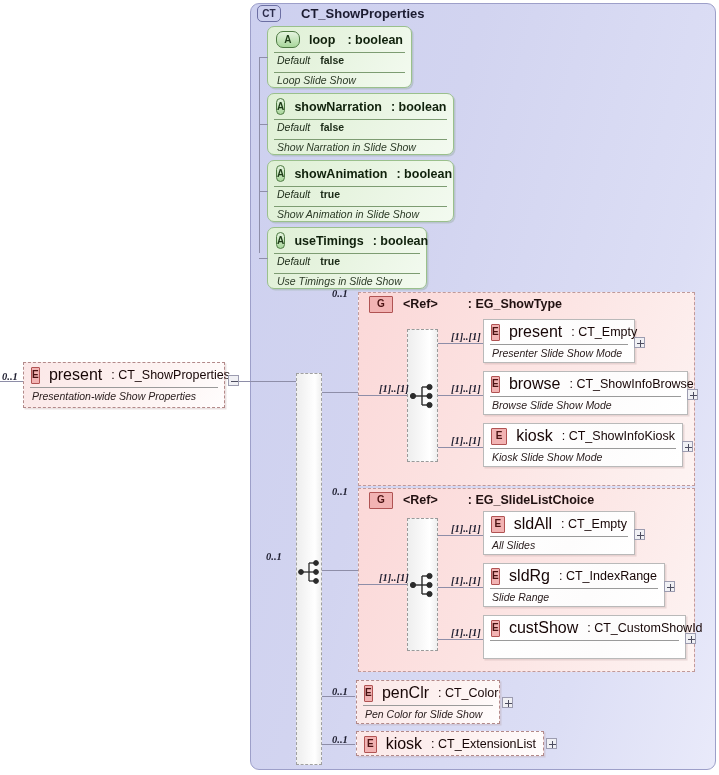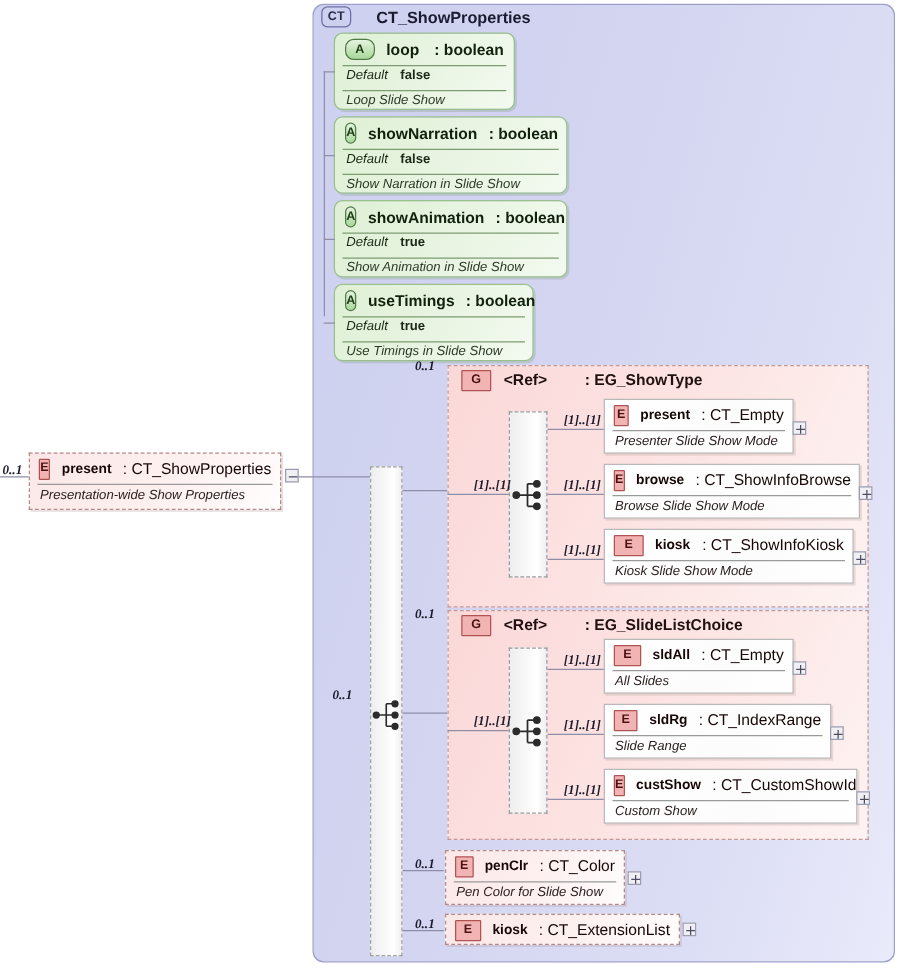--- a/index.html
+++ b/index.html
@@ -45,21 +45,21 @@
 
   
   .el-box{
     background:linear-gradient(120deg,#fae3e3 0%,#fdf0ef 50%,#fffdfd 100%);
     border:1px solid #cf9b9b;
     box-shadow:1.5px 1.5px 0 rgba(170,140,140,.25);
   }
   .el-box.dashed{border:1px dashed #b38a8a;background:linear-gradient(120deg,#fbe7e7 0%,#fdf2f1 60%,#fffdfd 100%);}
   .el-box.solid{border:1px solid #b9b9b9;background:linear-gradient(120deg,#ffffff 0%,#fdfcfc 60%,#ffffff 100%);}
   .el-head{display:flex;align-items:center;gap:9px;padding:0 7px;height:24px;}
-  .el-name{font-size:11px;font-weight:bold;color:#170606;white-space:nowrap;}
+  .el-name{font-size:16px;font-weight:normal;color:#170606;white-space:nowrap;}
   .el-type{font-size:12.5px;font-weight:normal;color:#170606;white-space:nowrap;}
   .el-line{height:1px;background:#9a9a9a;margin:0 6px;}
   .el-doc{font-size:10.5px;font-style:italic;color:#2c2020;padding:2px 8px;white-space:nowrap;}
 
   
   .grp-box{
     background:linear-gradient(115deg,#fbd8d8 0%,#fce3e2 45%,#fdf3f2 100%);
     border:1px dashed #c09a9a;
   }
   .grp-head{display:flex;align-items:center;gap:10px;padding:0 10px;height:22px;}
@@ -329,21 +329,20 @@
   <div class="occ" style="left:451px;top:575px;">[1]..[1]</div>
   <div class="plusbox" style="left:664px;top:581px;"></div>
 
   <div class="abs el-box solid" style="left:483px;top:615px;width:203px;height:44px;">
     <div class="el-head">
       <span class="badge badge-e">E</span>
       <span class="el-name">custShow</span>
       <span class="el-type">: CT_CustomShowId</span>
     </div>
     <div class="el-line"></div>
-    <div class="el-doc">Custom Show</div>
   </div>
   <div class="abs hline" style="left:438px;top:639px;width:45px;"></div>
   <div class="occ" style="left:451px;top:627px;">[1]..[1]</div>
   <div class="plusbox" style="left:685px;top:633px;"></div>
 
   <div class="abs el-box dashed" style="left:356px;top:680px;width:144px;height:44px;">
     <div class="el-head">
       <span class="badge badge-e">E</span>
       <span class="el-name">penClr</span>
       <span class="el-type" style="margin-left:auto;">: CT_Color</span>

